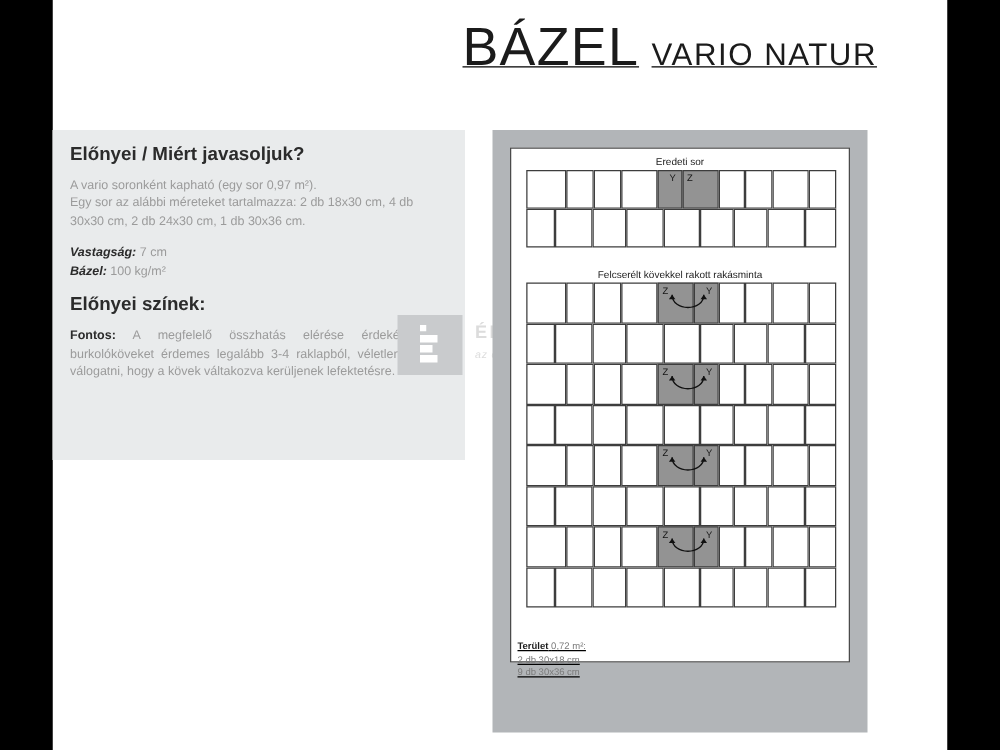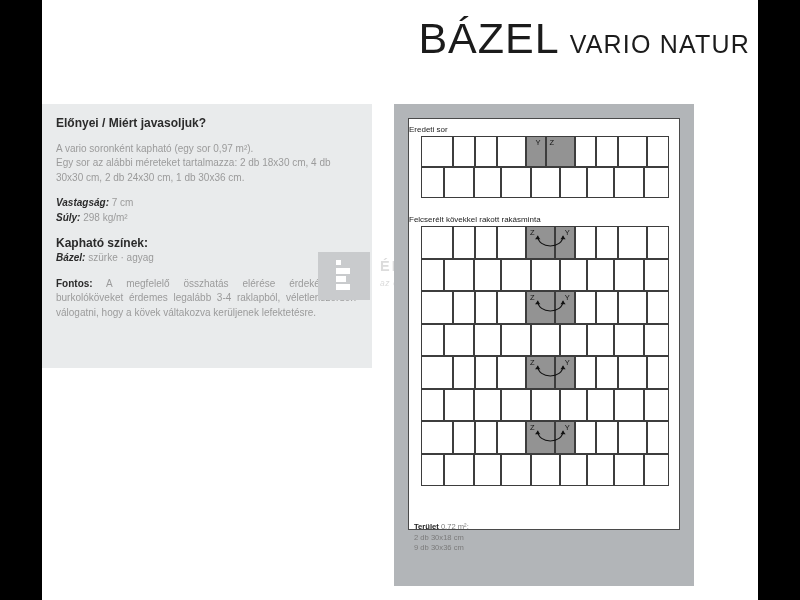--- a/index.html
+++ b/index.html
@@ -27,22 +27,23 @@
     background: #000000;
   }
   .letterbox.left  { left: 0;    width: 42px; }
   .letterbox.right { left: 758px; width: 42px; }
 
   
   .header {
     position: absolute;
     left: 370px; top: 14px;
     width: 380px; height: 52px;
-    text-align: right;
+    text-align: left;
     white-space: nowrap;
+    text-decoration: underline;
   }
   .brand-main {
     font-size: 43px;
     letter-spacing: 1px;
     color: #1b1b1b;
     font-weight: 400;
     vertical-align: baseline;
   }
   .brand-sub {
     font-size: 25px;
@@ -56,21 +57,21 @@
   
   .info-panel {
     position: absolute;
     left: 42px; top: 104px;
     width: 330px; height: 264px;
     background: #e9ebec;
     padding: 12px 16px 10px 14px;
   }
   .info-panel .ln { display: block; }
   .h-strong {
-    font-size: 12px;
+    font-size: 15px;
     font-weight: bold;
     color: #2b2b2b;
     line-height: 15px;
   }
   .body-txt {
     font-size: 10px;
     color: #9b9b9b;
     line-height: 14.4px;
     text-align: justify;
   }
@@ -126,21 +127,21 @@
   .diagram-card {
     position: absolute;
     left: 14px; top: 14px;
     width: 272px; height: 412px;
     background: #ffffff;
     border: 1.5px solid #4a4a4a;
   }
   .dg-title {
     position: absolute;
     width: 100%;
-    text-align: left;
+    text-align: center;
     font-size: 8px;
     color: #1c1c1c;
   }
   .tilewrap { position: absolute; }
 
   
   .trow { position: absolute; left: 0; width: 100%; }
   .tile {
     position: absolute;
     top: 0;
@@ -159,22 +160,23 @@
   .tile-lbl.r { left: auto; right: 4px; }
 
   .swap-svg {
     position: absolute;
     pointer-events: none;
   }
 
   
   .legend {
     position: absolute;
-    left: 20px; top: 418px;
+    left: 20px; top: 408px;
     width: 240px;
+    text-decoration: underline;
   }
   .legend .lg-head { font-size: 7.6px; line-height: 10.5px; color: #7b7b7b; }
   .legend .lg-head b { color: #1c1c1c; font-weight: bold; }
   .legend .lg-line { font-size: 7.6px; line-height: 10.5px; color: #7b7b7b; }
 </style>
 </head>
 <body>
 
 <div id="page">
 
@@ -190,29 +192,25 @@
     <span class="h-strong ln">Előnyei / Miért javasoljuk?</span>
     <div class="gap-sm"></div>
     <span class="body-txt nojust ln">A vario soronként kapható (egy sor 0,97 m²).</span>
     <span class="body-txt nojust ln">Egy sor az alábbi méreteket tartalmazza: 2 db 18x30 cm, 4 db 30x30 cm, 2 db 24x30 cm, 1 db 30x36 cm.</span>
     <div class="gap-sm"></div>
     <div class="kv">
       <b>Vastagság:</b>
       <span>7 cm</span>
     </div>
     <div class="kv">
-      <b>Súly:</b>
-      <span>298 kg/m²</span>
+      <b>Bázel:</b>
+      <span>100 kg/m²</span>
     </div>
     <div class="gap-sm"></div>
-    <span class="h-strong ln">Kapható színek:</span>
-    <div class="kv">
-      <b>Bázel:</b>
-      <span>szürke · agyag</span>
-    </div>
+    <span class="h-strong ln">Előnyei színek:</span>
     <div class="gap-sm"></div>
     <div class="fontos">
       <b>Fontos:</b>
       <span>A megfelelő összhatás elérése érdekében a burkolóköveket érdemes legalább 3-4 raklapból, véletlenszerűen válogatni, hogy a kövek váltakozva kerüljenek lefektetésre.</span>
     </div>
   </div>
 
   <div class="watermark">
     <div class="wm-badge">
       <span class="e-glyph">

